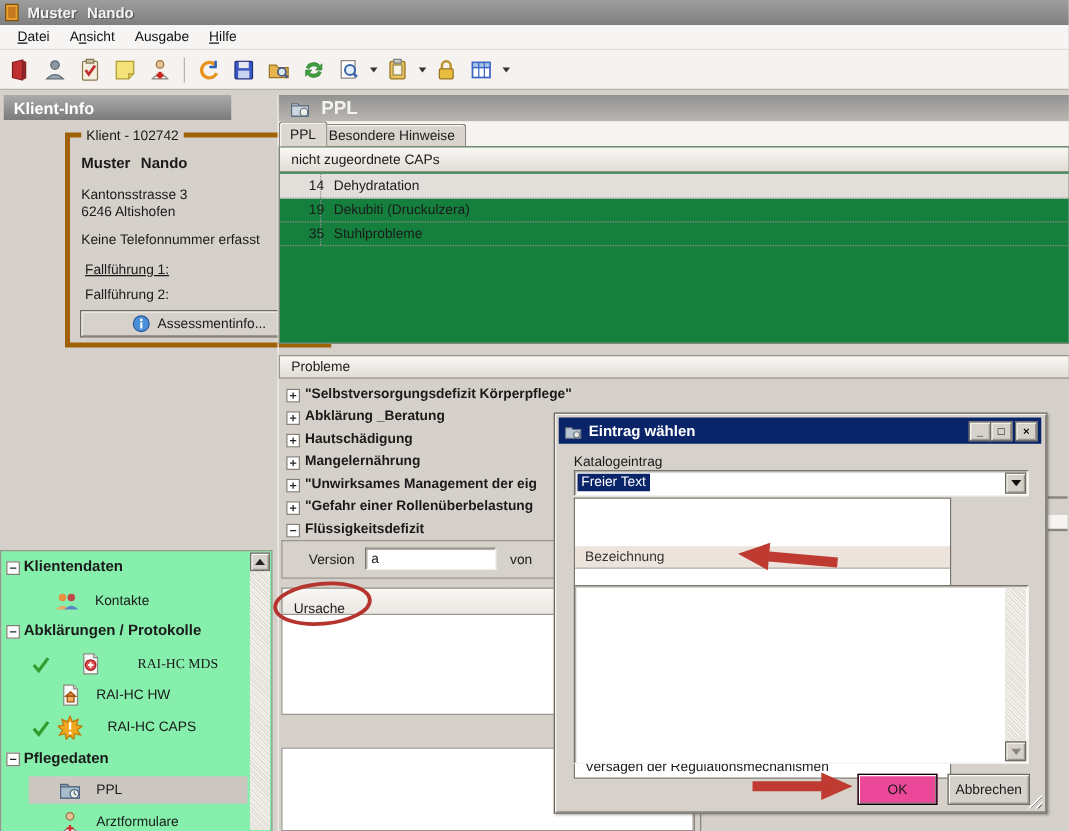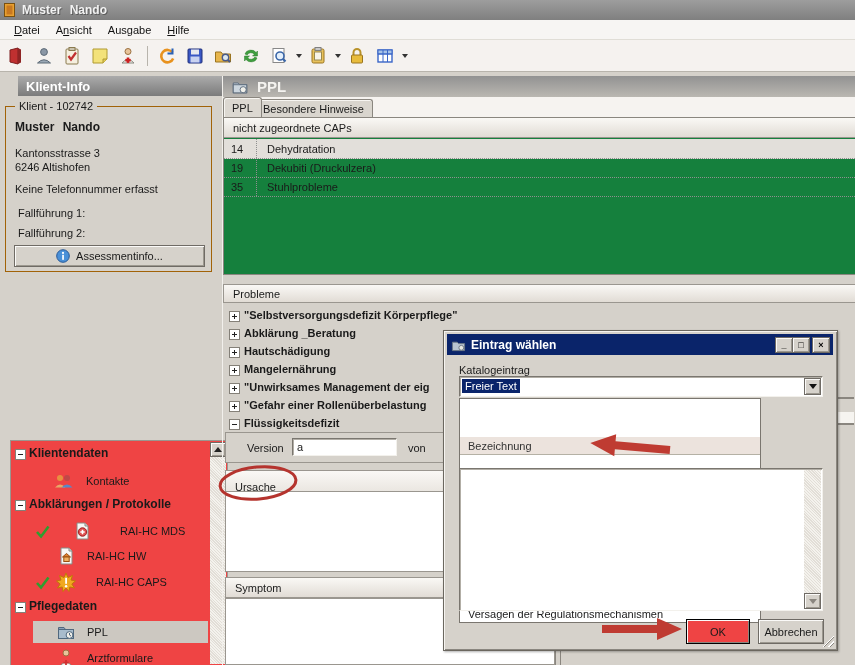--- a/index.html
+++ b/index.html
@@ -10,32 +10,32 @@
   .titlebar{left:0;top:0;width:855px;height:20px;background:linear-gradient(180deg,#9d9d9d,#7f7f7f);display:flex;align-items:center;gap:5px;padding-left:3px;box-sizing:border-box;}
   .titlebar .ttl{color:#f2f2f2;font-weight:bold;font-size:12px;word-spacing:5px;text-shadow:1px 1px 0 #5a5a5a;}
   .menubar{left:0;top:20px;width:855px;height:20px;background:#f7f5f3;display:flex;align-items:center;padding-left:6px;box-sizing:border-box;border-bottom:1px solid #e0ddd6;}
   .menu-item{padding:2px 8px;color:#111;}
   .toolbar{left:0;top:40px;width:855px;height:32px;background:#f5f2ef;border-bottom:1px solid #b8b4ac;display:flex;align-items:center;padding-left:4px;box-sizing:border-box;gap:4px;}
   .tbtn{width:24px;height:24px;display:flex;align-items:center;justify-content:center;}
   .tsep{width:1px;height:20px;background:#b8b4ac;margin:0 3px;}
   .dd{width:0;height:0;border-left:3px solid transparent;border-right:3px solid transparent;border-top:4px solid #333;margin-left:1px;}
   
   .panel-hd{background:linear-gradient(180deg,#ababab,#7b7b7b);color:#fff;font-weight:bold;font-size:13px;display:flex;align-items:center;padding-left:8px;box-sizing:border-box;}
-  .groupbox{border:1px solid #a16207;}
+  .groupbox{border:4px solid #a16207;margin-left:47px;}
   .legend{position:absolute;top:-7px;left:9px;background:#d5d1ca;padding:0 4px;}
   .boxed{border:1px solid #9a968f;background:#d6d2cb;}
   .raised{background:#d6d2cb;border:1px solid #6f6b65;box-shadow:inset 1px 1px 0 #fbfaf8,inset -1px -1px 0 #9c988f;}
   .sunken{background:#fff;border:1px solid;border-color:#7a766f #f3f1ec #f3f1ec #7a766f;box-shadow:inset 1px 1px 0 #b2aea6;}
   .band{background:linear-gradient(180deg,#faf8f5,#e1dcd5);border:1px solid #9a968f;display:flex;align-items:center;padding-left:9px;box-sizing:border-box;}
   
   .tabstrip{background:#f6f3f0;}
   .tab{position:absolute;box-sizing:border-box;background:#d9d5ce;border:1px solid #8a867f;border-bottom:none;border-top-left-radius:3px;border-top-right-radius:3px;box-shadow:inset 1px 1px 0 #f7f5f1;display:flex;align-items:center;justify-content:center;padding:0 8px;}
   
   .caps-row{position:absolute;left:0;width:631px;height:19px;border-bottom:1px dotted #8f8f8f;display:flex;align-items:center;}
-  .caps-num{width:33px;border-right:1px dotted #8f8f8f;box-sizing:border-box;padding-left:7px;height:100%;display:flex;align-items:center;text-align:right;}
+  .caps-num{width:33px;border-right:1px dotted #8f8f8f;box-sizing:border-box;padding-left:23px;height:100%;display:flex;align-items:center;text-align:right;}
   .caps-label{padding-left:10px;}
   
   .pm{width:9px;height:9px;background:#fff;border:1px solid #848078;position:absolute;box-sizing:content-box;}
   .pm::before{content:'';position:absolute;left:2px;right:2px;top:4px;height:1px;background:#222;}
   .pm.plus::after{content:'';position:absolute;top:2px;bottom:2px;left:4px;width:1px;background:#222;}
   .trow{position:absolute;display:flex;align-items:center;}
   
   .sb-track{background-image:repeating-linear-gradient(45deg,#f4f2ed 0 1px,#e2ded7 1px 2px);}
   .sb-btn{background:#d6d2cb;border:1px solid #6f6b65;box-shadow:inset 1px 1px 0 #fbfaf8,inset -1px -1px 0 #9c988f;display:flex;align-items:center;justify-content:center;}
   .tri-up{width:0;height:0;border-left:4px solid transparent;border-right:4px solid transparent;border-bottom:5px solid #222;}
@@ -160,60 +160,60 @@
         <rect x="3" y="4" width="14" height="4" fill="#a8c4e8" stroke="#3a66c8"></rect>
         <line x1="3" y1="8" x2="17" y2="8" stroke="#3a66c8"></line>
         <line x1="8" y1="4" x2="8" y2="16" stroke="#3a66c8"></line>
         <line x1="12.5" y1="4" x2="12.5" y2="16" stroke="#3a66c8"></line>
       </svg>
     </span>
   <span class="dd"></span>
 </div>
 
 <div class="abs" style="left:0;top:76px;width:218px;height:589px;">
-  <div class="abs panel-hd" style="left:18px;top:0;width:218px;height:20px;">Klient-Info</div>
+  <div class="abs panel-hd" style="left:3px;top:0;width:182px;height:20px;">Klient-Info</div>
 
   <div class="abs groupbox" style="left:5px;top:30px;width:205px;height:164px;">
     <span class="abs legend">Klient - 102742</span>
     <div class="abs b" style="left:9px;top:13px;font-size:12px;word-spacing:5px;">Muster Nando</div>
     <div class="abs" style="left:9px;top:40px;">Kantonsstrasse 3</div>
     <div class="abs" style="left:9px;top:54px;">6246 Altishofen</div>
     <div class="abs" style="left:9px;top:76px;">Keine Telefonnummer erfasst</div>
-    <div class="abs" style="left:12px;top:100px;">Fallführung 1:</div>
+    <div class="abs" style="left:12px;top:100px;text-decoration:underline;">Fallführung 1:</div>
     <div class="abs" style="left:12px;top:120px;">Fallführung 2:</div>
     <div class="abs raised btn" style="left:8px;top:138px;width:189px;height:20px;gap:6px;">
       <span>
           <svg width="14" height="14">
             <circle cx="7" cy="7" r="6.3" fill="#4a90d8" stroke="#2a5a98"></circle>
             <rect x="6.2" y="5.8" width="1.7" height="5" fill="#fff"></rect>
             <circle cx="7" cy="3.9" r="1.1" fill="#fff"></circle>
           </svg>
         </span>
       <span>Assessmentinfo...</span>
     </div>
   </div>
 
 
-  <div class="abs boxed" style="left:10px;top:364px;width:216px;height:224px;background:#ef4444;overflow:hidden;text-align:right;">
+  <div class="abs boxed" style="left:0;top:364px;width:216px;height:224px;background:#86efac;overflow:hidden;text-align:right;">
     <span class="pm abs" style="left:4px;top:8px;"></span>
     <div class="trow b" style="left:18px;top:5px;font-size:12px;">Klientendaten</div>
     <div class="trow" style="left:42px;top:28px;height:24px;gap:12px;">
       <span>
           <svg width="21" height="20">
             <circle cx="7" cy="7" r="3" fill="#e89040"></circle>
             <circle cx="14" cy="7" r="3" fill="#c04848"></circle>
             <path d="M2 16.5 Q7 10.5 12.5 16.5 Z" fill="#e8a868"></path>
             <path d="M8.5 16.5 Q14 10.5 19.5 16.5 Z" fill="#5888c8"></path>
           </svg>
         </span>
       <span>Kontakte</span>
     </div>
     <span class="pm abs" style="left:4px;top:59px;"></span>
     <div class="trow b" style="left:18px;top:56px;font-size:12px;">Abklärungen / Protokolle</div>
-    <div class="trow" style="left:24px;top:78px;height:24px;gap:22px;">
+    <div class="trow" style="left:24px;top:78px;height:24px;gap:22px;font-family:Liberation Serif, serif;">
       <span>
           <svg width="15" height="15">
             <path d="M2 8 L6 12.5 L13.5 2.5" stroke="#2f9e2f" stroke-width="2.6" fill="none"></path>
           </svg>
         </span>
       <span>
           <svg width="20" height="20">
             <path d="M5 2 H13 L16 5 V18 H5 Z" fill="#f8f8f6" stroke="#8a8a84"></path>
             <path d="M13 2 V5 H16" fill="#d8d8d4" stroke="#8a8a84"></path>
             <circle cx="10.5" cy="11" r="4.2" fill="#e05050" stroke="#a02020"></circle>
@@ -349,23 +349,20 @@
     <span class="abs" style="left:21px;top:9px;">Version</span>
     <span class="abs sunken" style="left:66px;top:5px;width:105px;height:18px;box-sizing:border-box;padding:2px 4px;">a</span>
     <span class="abs" style="left:182px;top:9px;">von</span>
   </div>
 
   <div class="band abs" style="left:2px;top:394px;width:330px;height:34px;">
       <span>Ursache</span>
     </div>
   <div class="abs" style="left:2px;top:415px;width:330px;height:81px;background:#fff;border:1px solid #9a968f;box-sizing:border-box;"></div>
 
-  <div class="band abs" style="left:2px;top:501px;width:330px;height:21px;">
-      <span>Symptom</span>
-    </div>
   <div class="abs" style="left:2px;top:522px;width:330px;height:67px;background:#fff;border:1px solid #9a968f;box-sizing:border-box;"></div>
 
   <div class="abs" style="left:332px;top:356px;width:6px;height:233px;background:#d5d1ca;border-left:1px solid #8a867f;border-right:1px solid #8a867f;box-sizing:border-box;"></div>
 </div>
 
 <div class="abs dialog">
   <div class="abs dlg-title">
     <span>
         <svg width="15" height="14" viewBox="0 0 16 15">
           <path d="M1.5 4.5 H6.5 L8 6 H14.5 V13.5 H1.5 Z" fill="#b8c4d0" stroke="#6a7684"></path>
@@ -395,21 +392,21 @@
   </div>
 
   <div class="abs sunken" style="left:15px;top:137px;width:364px;height:143px;box-sizing:border-box;">
     <div class="abs sb-track" style="right:1px;top:1px;width:17px;height:139px;">
       <div class="abs sb-btn" style="left:0;bottom:0;width:17px;height:16px;box-sizing:border-box;">
           <span class="tri-dn"></span>
         </div>
     </div>
   </div>
 
-  <div class="abs btn" style="left:242px;top:288px;width:62px;height:23px;background:#ef4444;border:1px solid #000;box-shadow:inset 1px 1px 0 #fbfaf8,inset -1px -1px 0 #8a867f;">
+  <div class="abs btn" style="left:242px;top:288px;width:62px;height:23px;background:#ec4899;border:1px solid #000;box-shadow:inset 1px 1px 0 #fbfaf8,inset -1px -1px 0 #8a867f;">
       <span>OK</span>
     </div>
   <div class="abs btn raised" style="left:314px;top:288px;width:64px;height:23px;">
       <span>Abbrechen</span>
     </div>
 
   <div class="grip"></div>
 </div>
 
 <svg class="abs overlay" width="855" height="665" viewBox="0 0 855 665">

